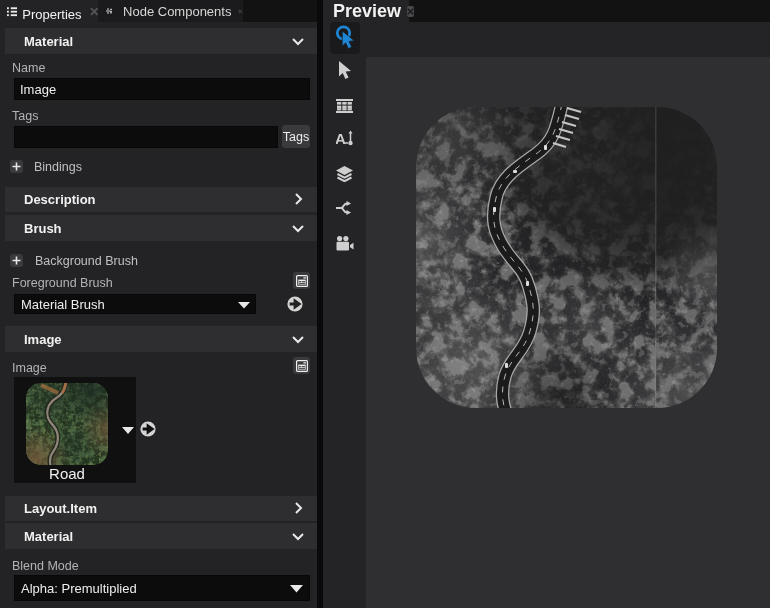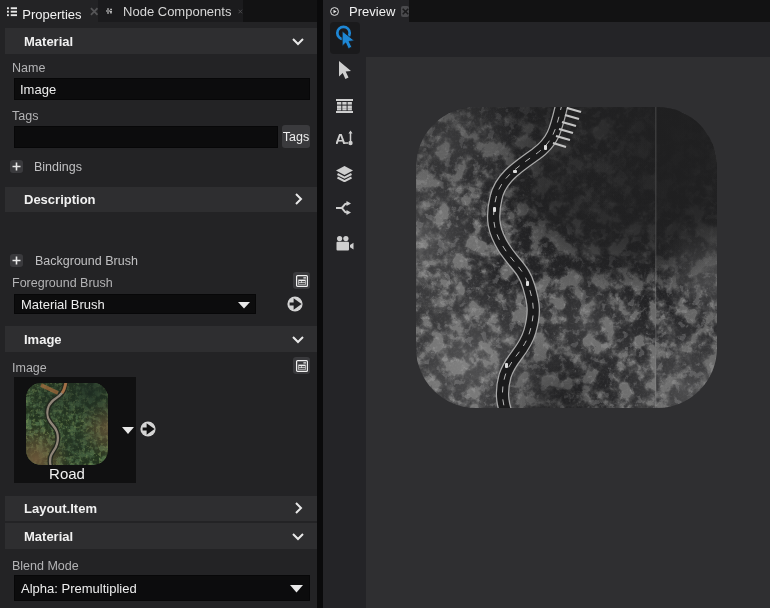--- a/index.html
+++ b/index.html
@@ -78,20 +78,26 @@
   </div>
   <div class="lbl" style="left:34px;top:160px;color:#c0c0c2;">Bindings</div>
 
   <div class="hdr" style="top:187px;height:25px;">
       <span>Description</span>
     <svg class="chev" style="left:285px;top:4px" viewBox="0 0 16 16">
         <path d="M6 3 L11 8 L6 13" fill="none" stroke="#e8e8e8" stroke-width="2"></path>
       </svg>
   </div>
 
+  <div class="hdr" style="top:215px;">
+      <span>Brush</span>
+    <svg class="chev" style="left:285px;top:5px" viewBox="0 0 16 16">
+        <path d="M3 6 L8 11 L13 6" fill="none" stroke="#e8e8e8" stroke-width="2"></path>
+      </svg>
+  </div>
   <div class="btn" style="left:10px;top:254px;width:13px;height:13px;">
     <svg width="9" height="9" viewBox="0 0 9 9">
         <path d="M4.5 0.5 V8.5 M0.5 4.5 H8.5" stroke="#e8e8e8" stroke-width="1.6"></path>
       </svg>
   </div>
   <div class="lbl" style="left:35px;top:254px;color:#c0c0c2;">Background Brush</div>
   <div class="lbl" style="top:276px;">Foreground Brush</div>
   <div class="btn" style="left:293px;top:272px;width:17px;height:17px;">
     <svg width="12" height="12" viewBox="0 0 12 12">
         <rect x="0.6" y="0.6" width="10.8" height="10.8" rx="1" fill="none" stroke="#f0f0f0" stroke-width="1.2"></rect>
@@ -228,21 +234,21 @@
 
 <div id="sep" class="abs"></div>
 
 <div id="right" class="abs">
   <div id="rtabbar" class="abs">
     <div class="tab" style="left:0;width:86px;background:#242427;">
       <svg width="13" height="13" style="margin-left:7px" viewBox="0 0 13 13">
         <circle cx="6.5" cy="6.5" r="5.6" fill="none" stroke="#e8e8e8" stroke-width="1.4"></circle>
         <path d="M5 4 L9.4 6.5 L5 9 Z" fill="#e8e8e8"></path>
       </svg>
-      <span style="margin-left:10px;font-size:13px;color:#f2f2f2;">Preview</span>
+      <span style="margin-left:3px;font-size:18px;color:#f2f2f2;font-weight:bold;">Preview</span>
       <div style="margin-left:6px;width:11px;height:11px;background:#4a4a4d;border-radius:2px;display:flex;align-items:center;justify-content:center;">
         <svg width="7" height="7" viewBox="0 0 7 7">
             <path d="M0.7 0.7 L6.3 6.3 M6.3 0.7 L0.7 6.3" stroke="#1a1a1c" stroke-width="1.6"></path>
           </svg>
       </div>
     </div>
   </div>
   <div id="canvas" class="abs"></div>
 
   <div class="abs" style="left:7px;top:22px;width:30px;height:32px;background:#1a1a1c;border-radius:4px;">

